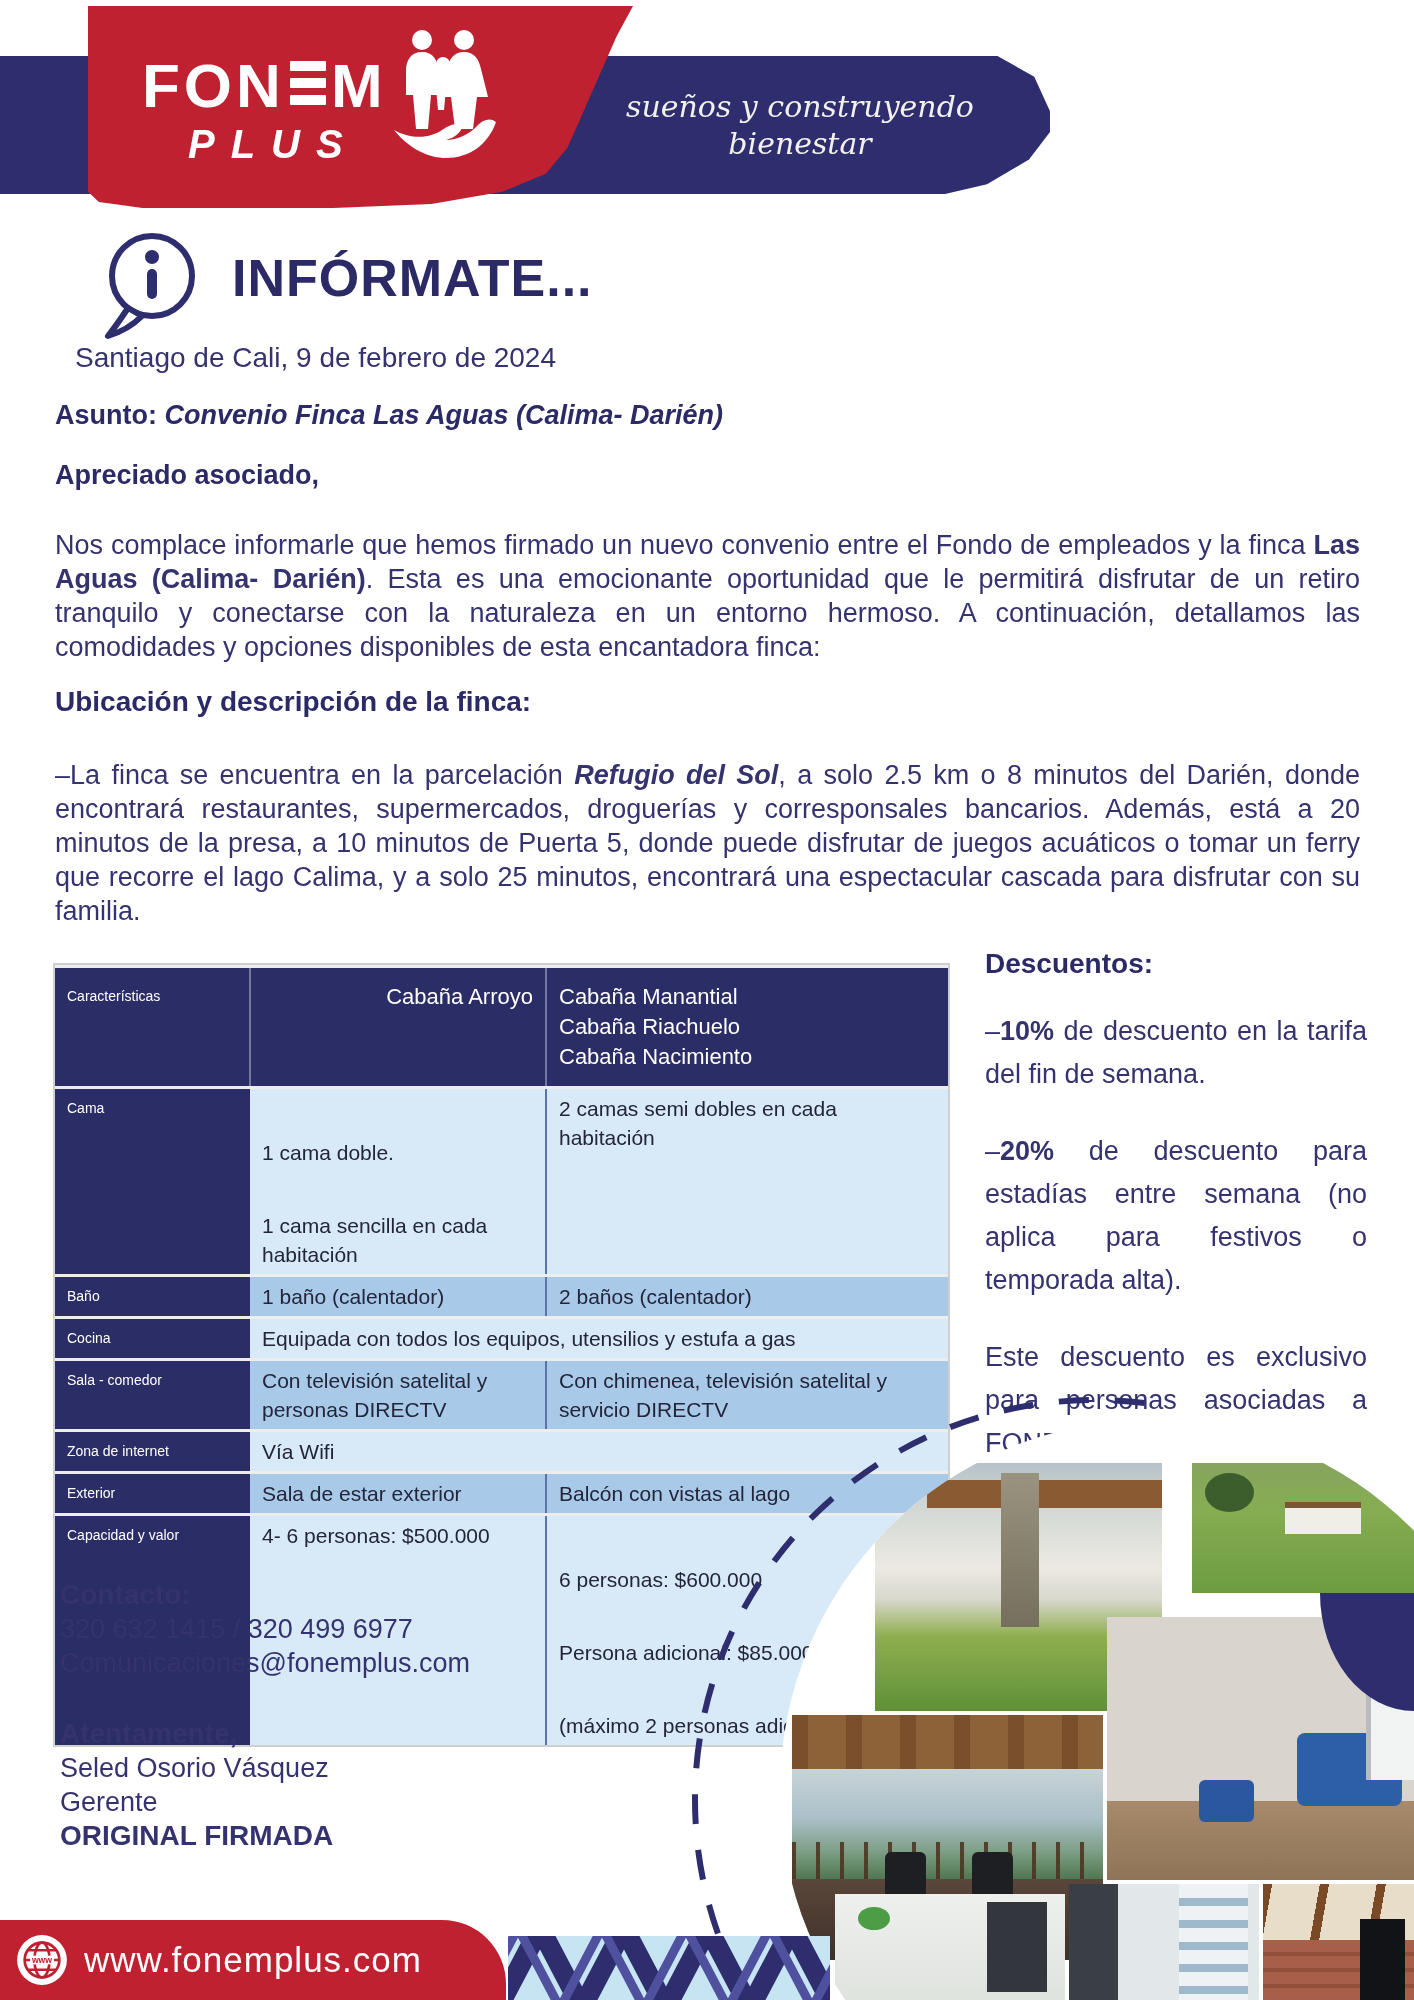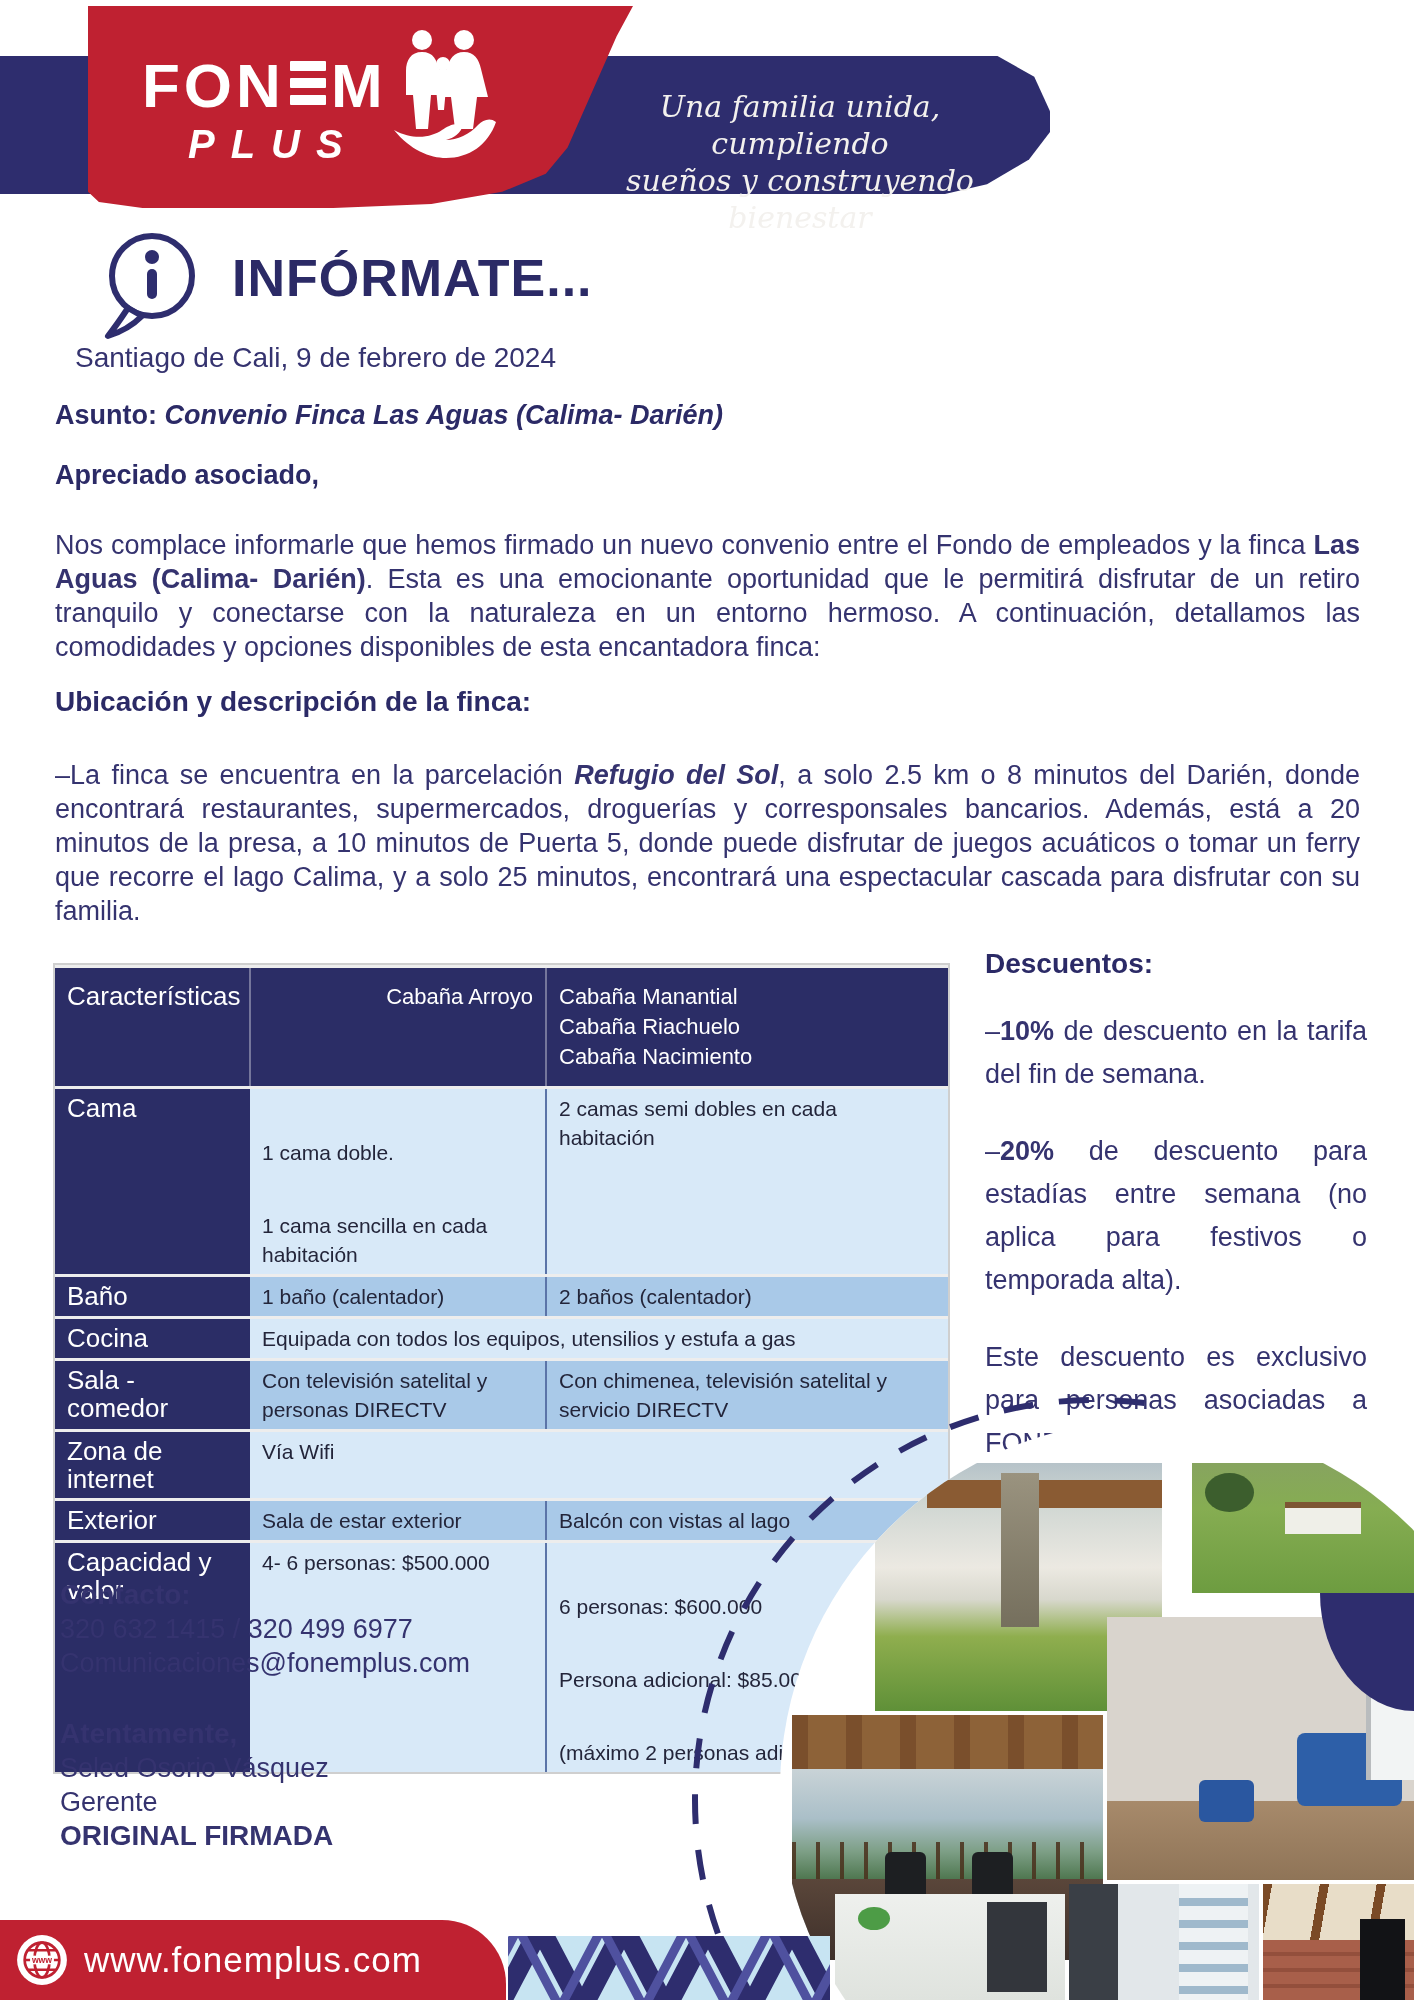--- a/index.html
+++ b/index.html
@@ -33,21 +33,21 @@
   .par{font-size:27px;line-height:34px;text-align:justify;color:#35336f;}
   .p1{left:55px;top:528px;width:1305px;}
   .sect{left:55px;top:686px;font-size:28px;color:#2b2a66;}
   .p2{left:55px;top:758px;width:1305px;}
 
   
   .ftable{left:55px;top:965px;width:893px;border-collapse:collapse;table-layout:fixed;
           font-size:21px;color:#23253a;outline:2px solid #cfcfcf;}
   .ftable td,.ftable th{padding:5px 12px;vertical-align:top;text-align:left;font-weight:normal;}
   .ftable tr{border-top:3px solid #ededed;}
-  .lbl{background:#2b2d66;color:#fff;font-weight:bold;font-size:26px;line-height:28px;}
+  .lbl{background:#2b2d66;color:#fff;font-weight:bold;font-size:14px;line-height:28px;}
   .hdr{background:#2b2d66;color:#fff;font-weight:bold;font-size:22px;line-height:30px;vertical-align:middle;}
   .hdr1{vertical-align:middle;}
   .hdr span{display:block;}
   .thead th{padding-top:14px;padding-bottom:14px;}
   .c{line-height:29px;}
   .r-med .c{background:#a9c9e8;}
   .r-light .c{background:#d8e9f8;}
   .cdiv{border-left:2px solid #5b74a8;}
   .hdrdiv{border-left:2px solid rgba(255,255,255,0.35);}
   .c span{display:block;margin-top:44px;}
@@ -115,21 +115,20 @@
   .site{left:84px;top:1940px;color:#fff;font-size:35px;letter-spacing:1px;}
   .pattern{left:508px;top:1936px;width:322px;height:64px;}
 </style>
 </head>
 <body>
 
 <div class="page">
 
   <div class="abs blueband"></div>
   <div class="abs tagline">
-    <span style="display:block;">Una familia unida, cumpliendo</span>
     <span style="display:block;">sueños y construyendo bienestar</span>
   </div>
   <div class="abs redribbon"></div>
 
   <div class="abs logoword"><span>FON</span><span class="ebars"><i></i><i></i><i></i></span><span>M</span></div>
   <div class="abs logosub">PLUS</div>
 
   <svg class="abs famicon" width="110" height="150" viewBox="0 0 110 150">
     <g fill="#ffffff">
       <circle cx="34" cy="16" r="10"></circle>

